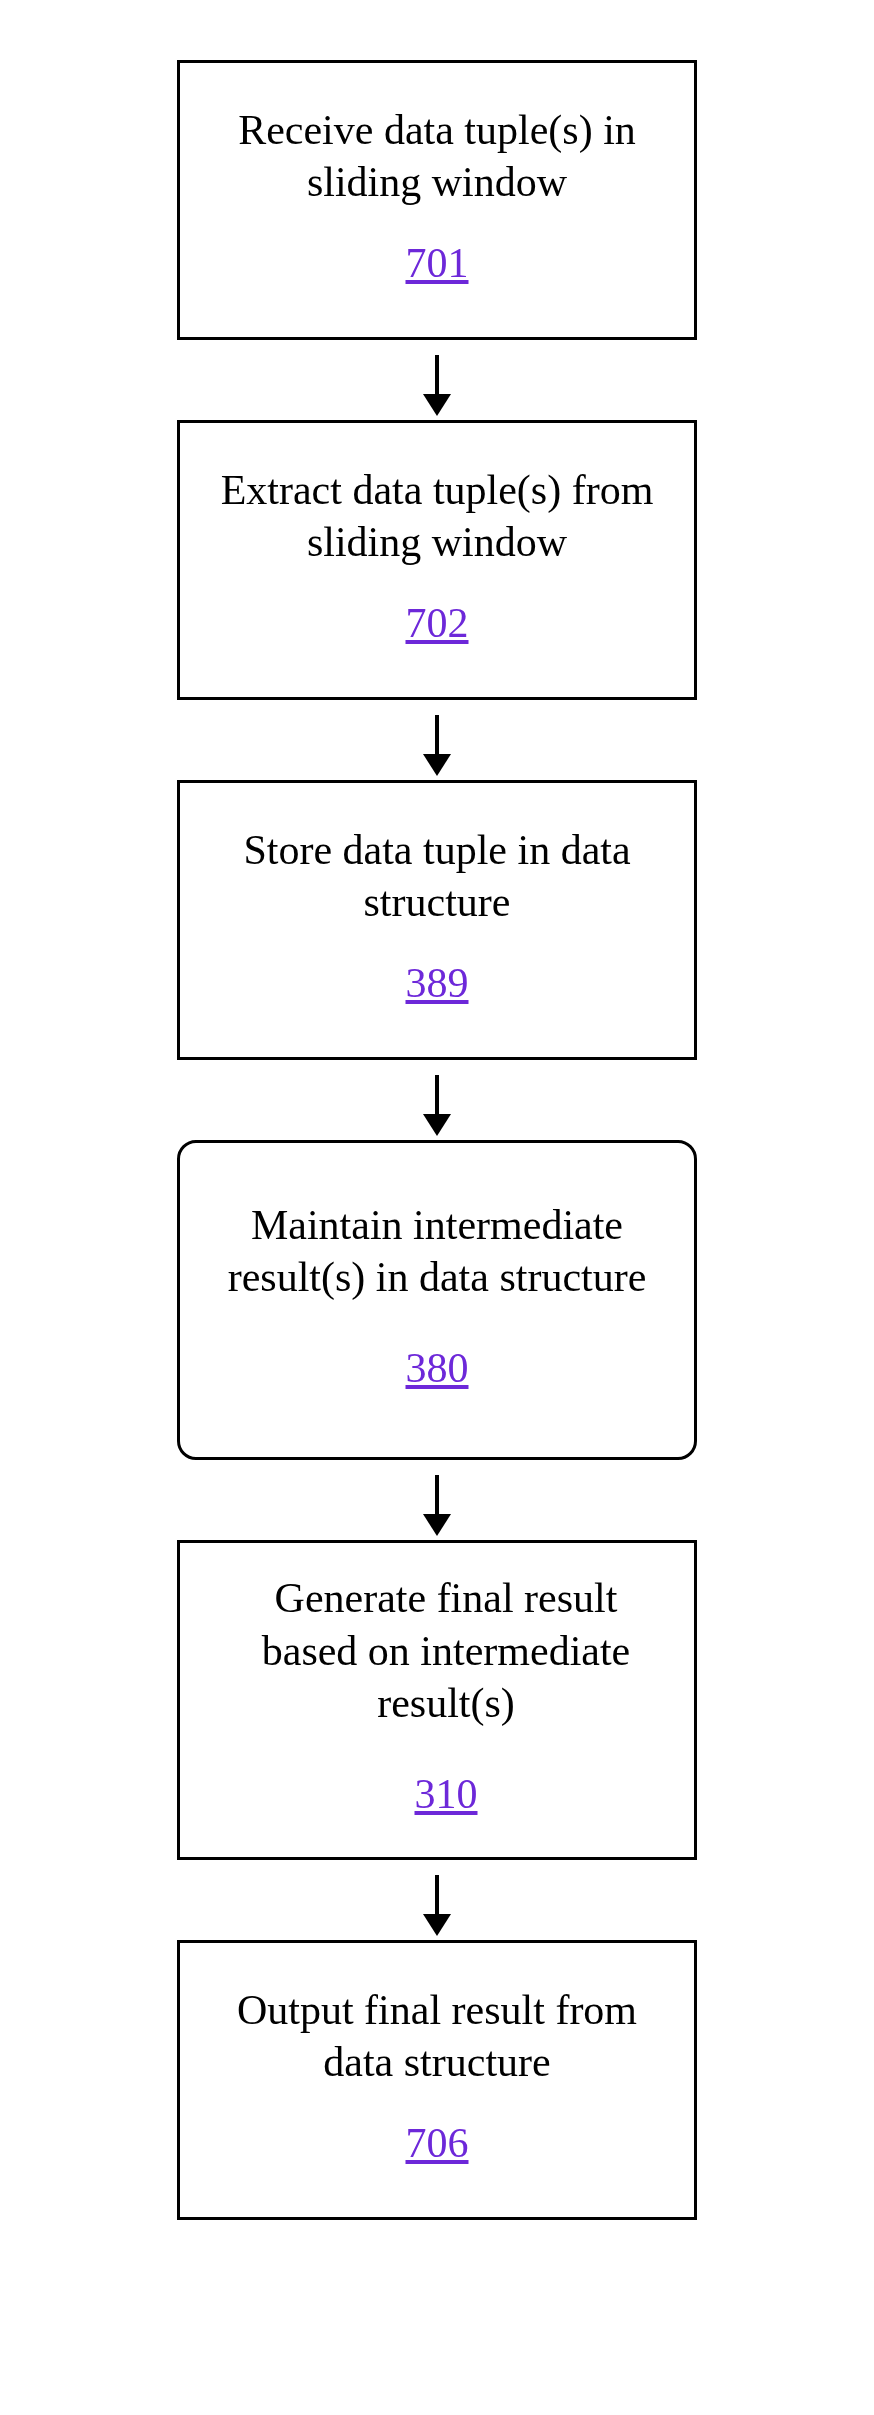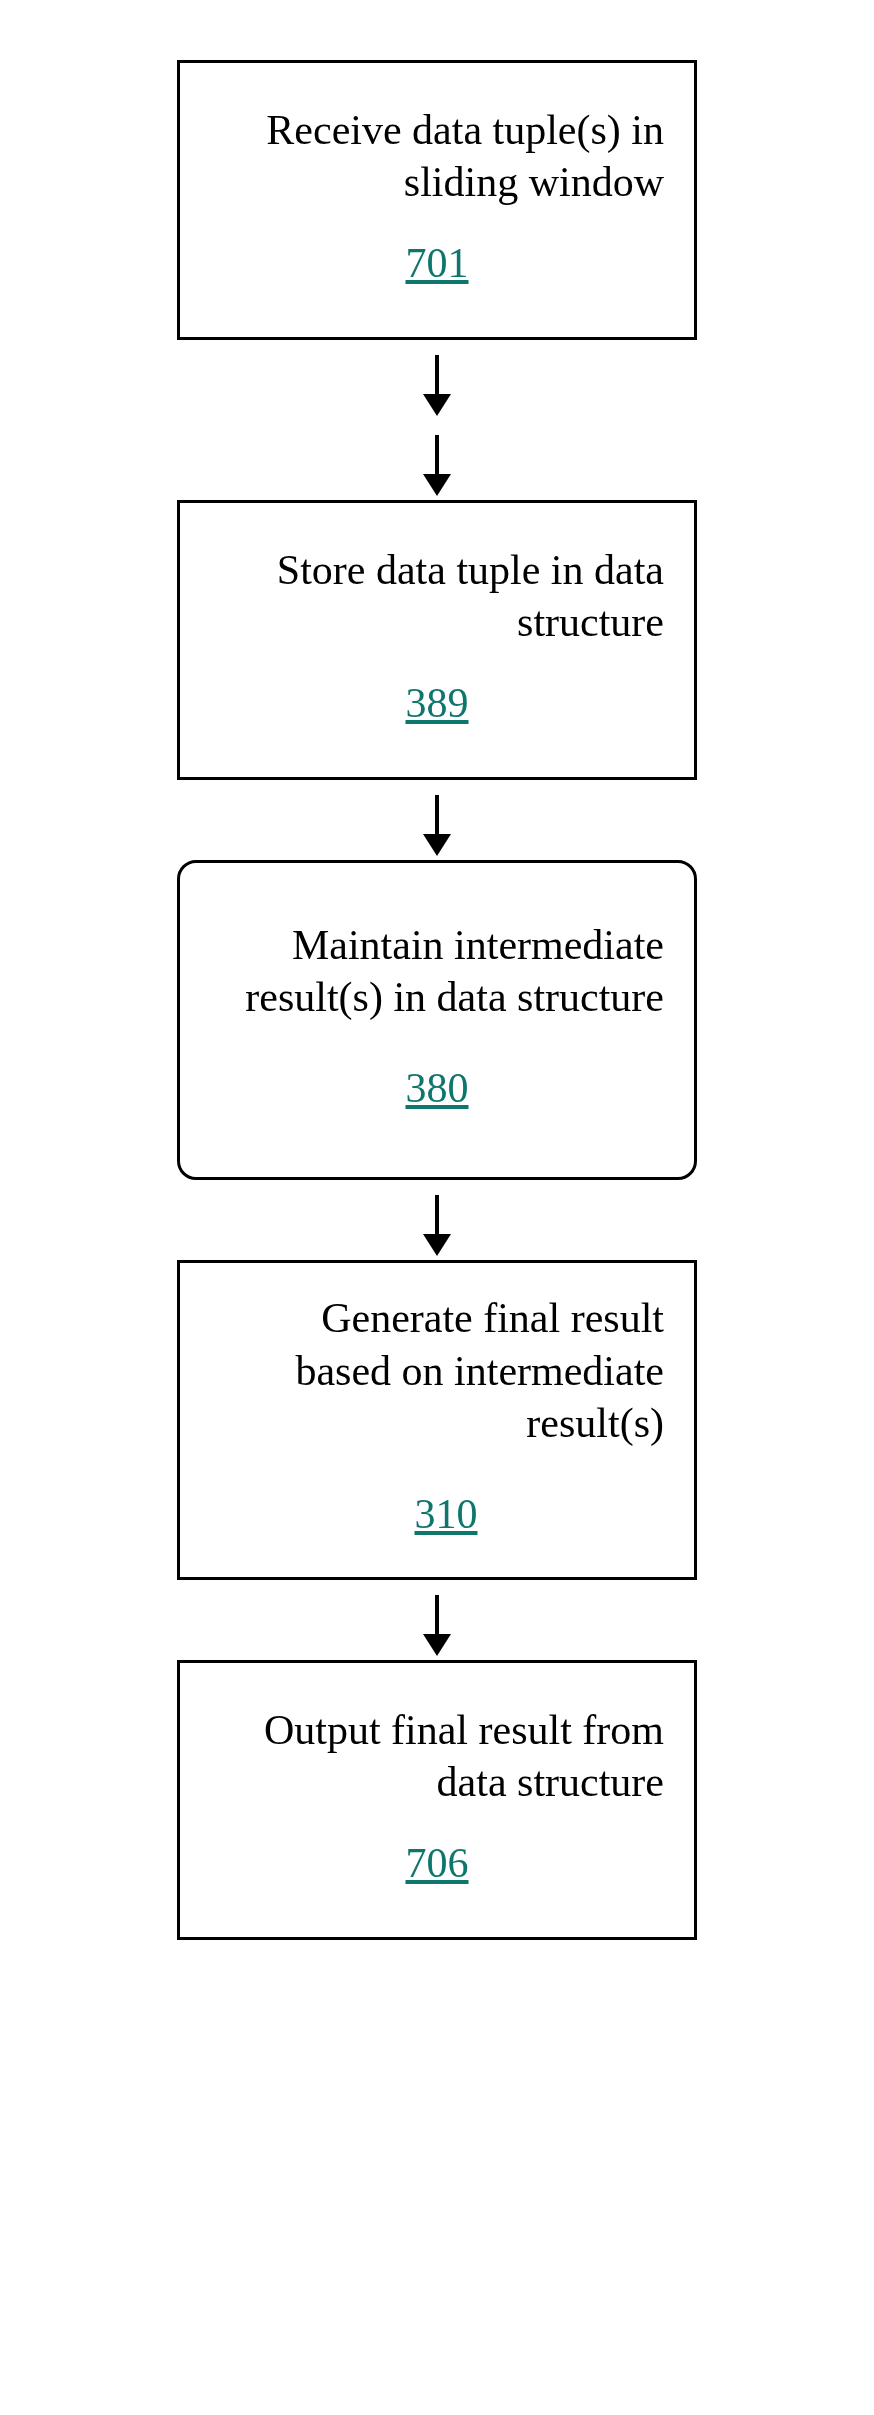--- a/index.html
+++ b/index.html
@@ -18,32 +18,32 @@
   .step-box {
     border: 3px solid #000;
     width: 520px;
     min-height: 280px;
     box-sizing: border-box;
     display: flex;
     flex-direction: column;
     align-items: center;
     justify-content: center;
     padding: 20px 30px 30px 30px;
-    text-align: right;
+    text-align: center;
   }
   .step-desc {
     font-size: 42px;
     line-height: 1.25;
     color: #000;
     margin-bottom: 30px;
   }
   .step-num {
     font-size: 42px;
     text-decoration: underline;
-    color: #0f766e;
+    color: #6d28d9;
   }
   .arrow-wrap {
     height: 80px;
     display: flex;
     align-items: center;
     justify-content: center;
     position: relative;
   }
   .arrow-line {
     width: 4px;
@@ -70,20 +70,24 @@
   <div class="step-box">
     <div class="step-desc">Receive data tuple(s) in sliding window</div>
     <div class="step-num">701</div>
   </div>
 
   <div class="arrow-wrap">
     <div class="arrow-line"></div>
     <div class="arrow-head"></div>
   </div>
 
+  <div class="step-box">
+    <div class="step-desc">Extract data tuple(s) from sliding window</div>
+    <div class="step-num">702</div>
+  </div>
 
   <div class="arrow-wrap">
     <div class="arrow-line"></div>
     <div class="arrow-head"></div>
   </div>
 
   <div class="step-box">
     <div class="step-desc">Store data tuple in data structure</div>
     <div class="step-num">389</div>
   </div>

